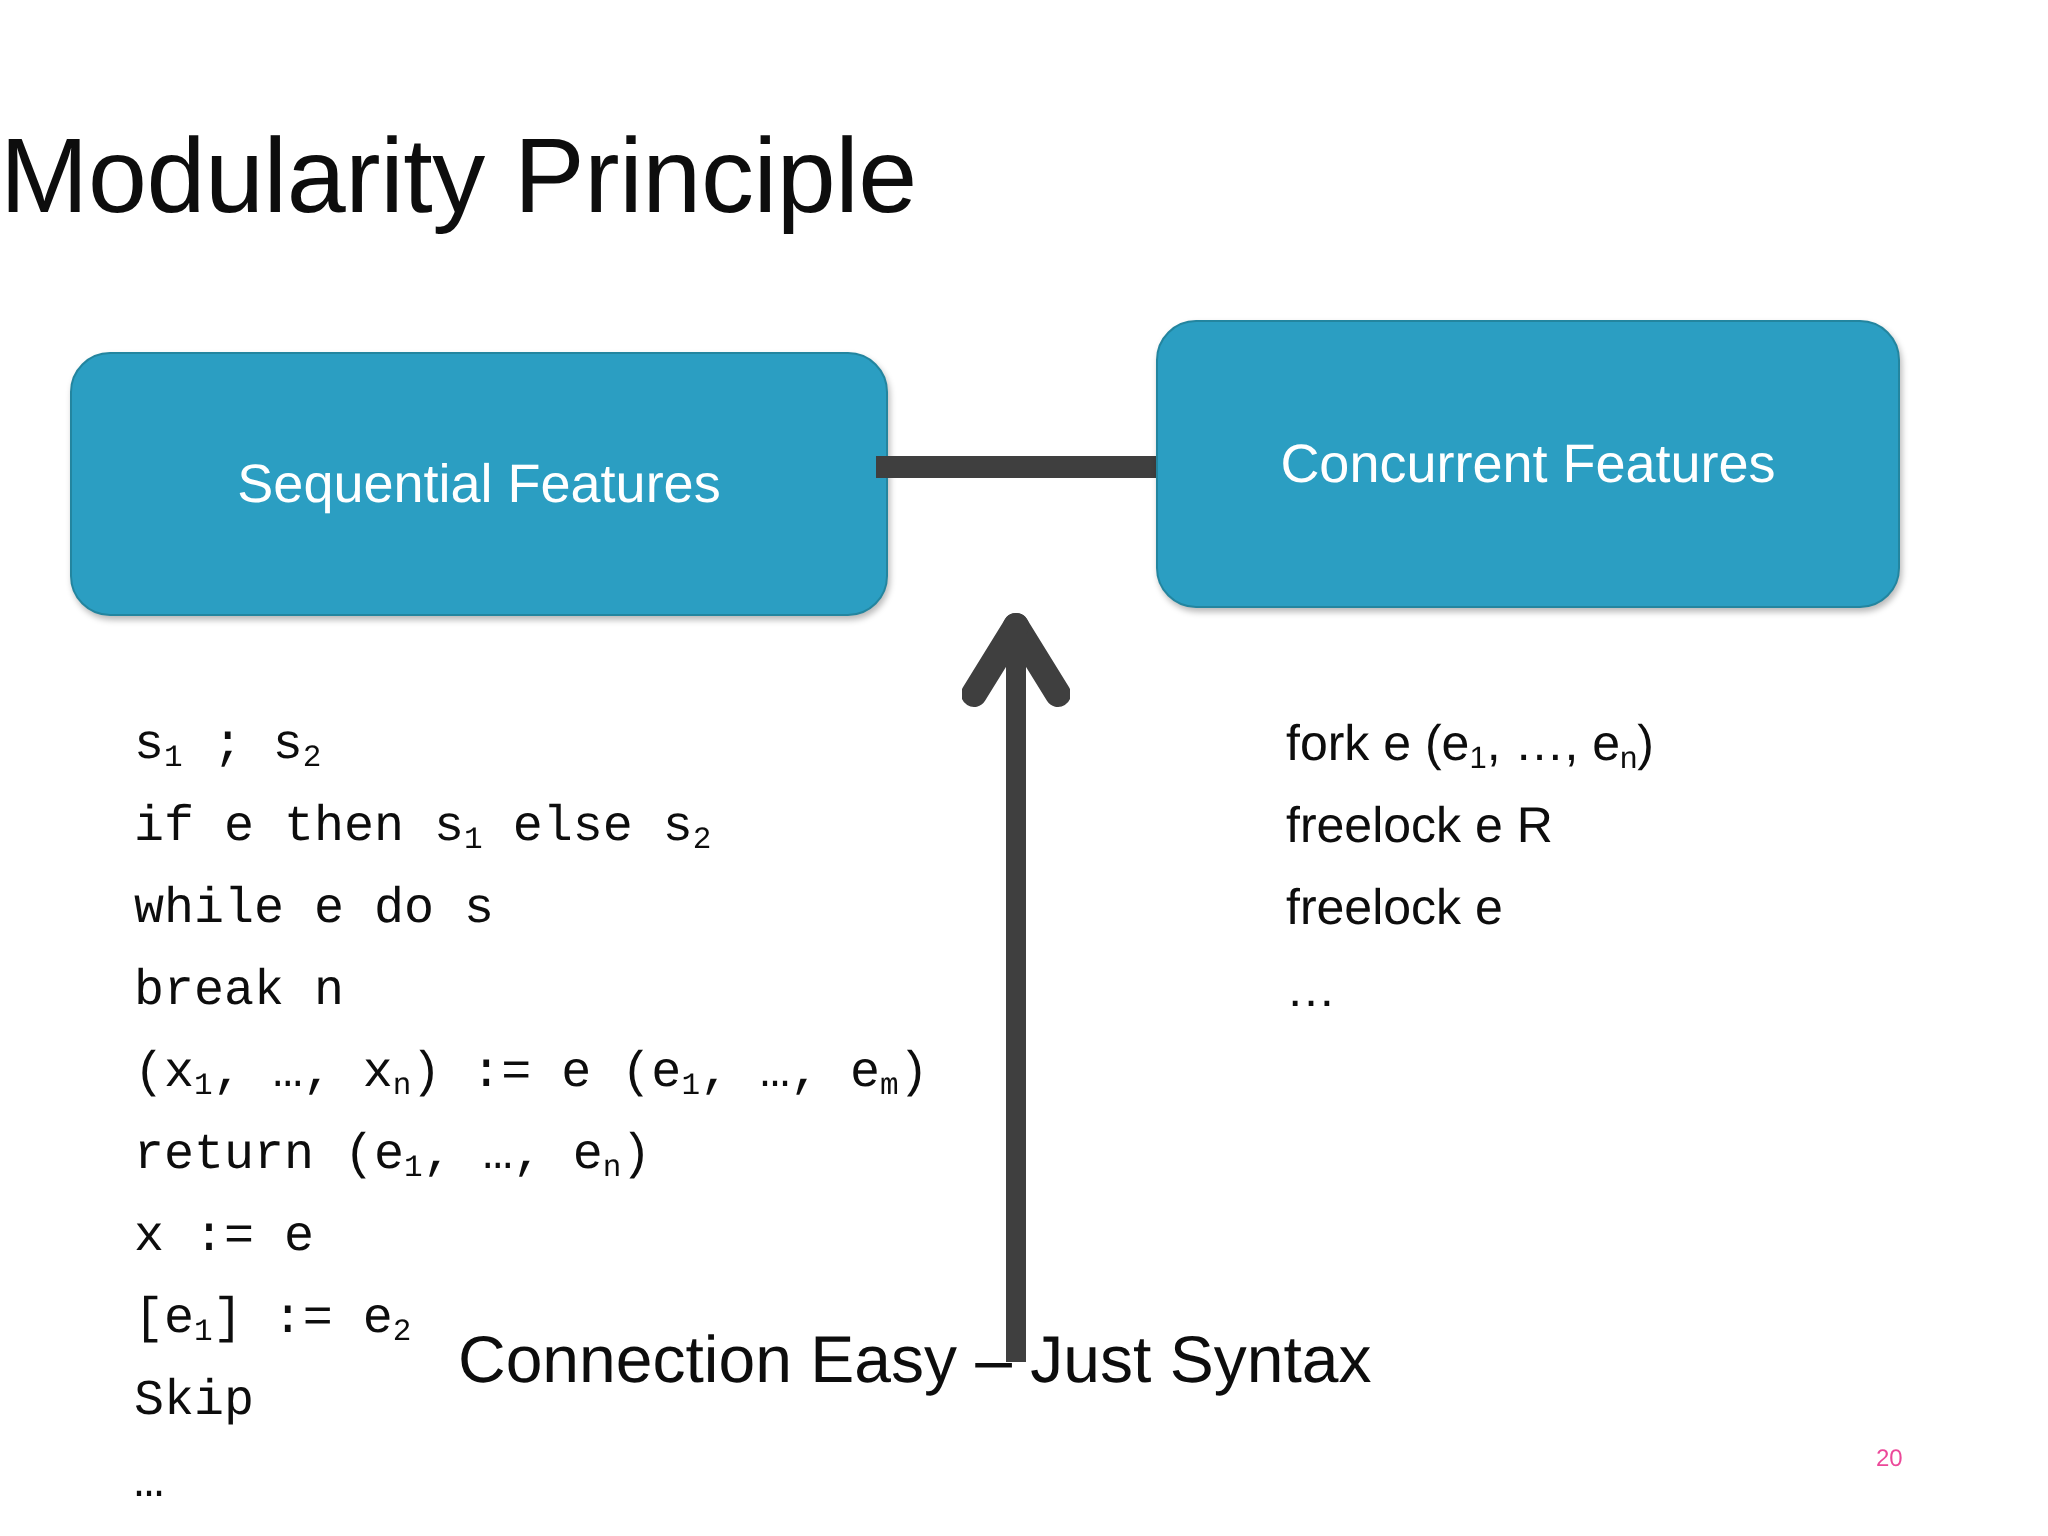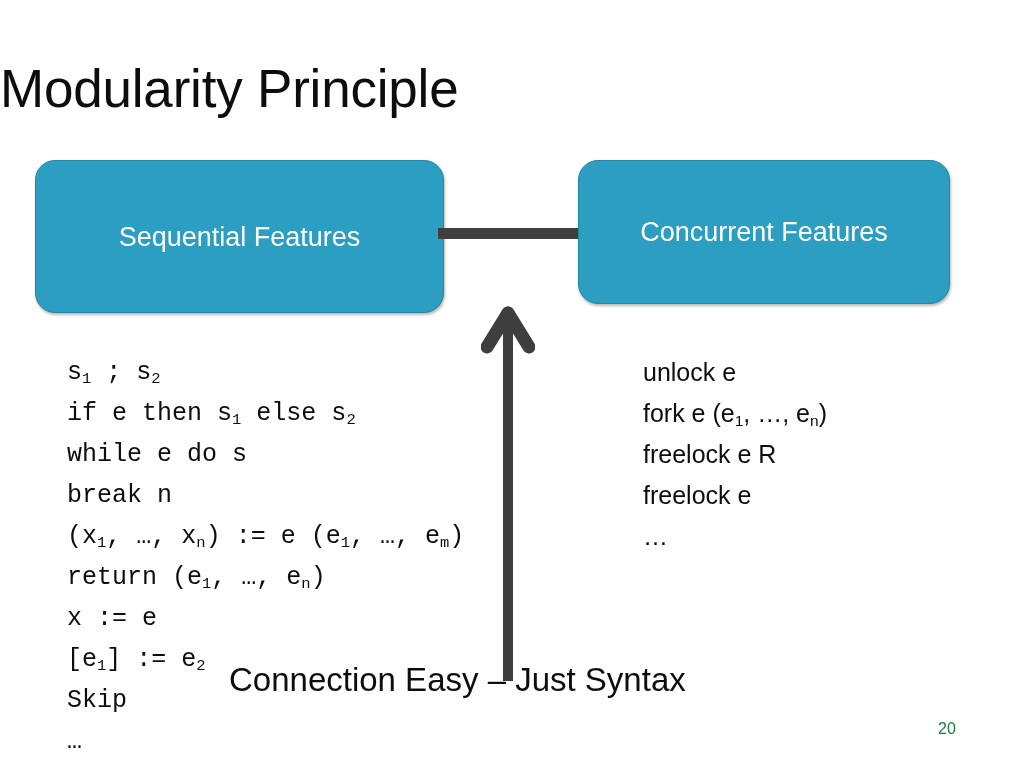--- a/index.html
+++ b/index.html
@@ -48,23 +48,23 @@
     justify-content: center;
   }
   .feature-box .box-label {
     color: #ffffff;
     font-size: 27px;
     line-height: 32px;
     white-space: nowrap;
   }
   #box-seq {
     left: 35px;
-    top: 160px;
+    top: 176px;
     width: 409px;
-    height: 153px;
+    height: 132px;
   }
   #box-conc {
     left: 578px;
     top: 160px;
     width: 372px;
     height: 144px;
   }
 
   
   .connector {
@@ -123,23 +123,23 @@
     line-height: 44px;
     color: #0d0d0d;
     white-space: nowrap;
   }
 
   
   .slide-number {
     position: absolute;
     left: 938px;
     top: 719px;
-    font-size: 16px;
+    font-size: 12px;
     line-height: 20px;
-    color: #15803d;
+    color: #ec4899;
   }
 </style>
 </head>
 <body>
 
 <div class="slide">
 
   <div class="slide-title">Modularity Principle</div>
 
   <div class="feature-box" id="box-seq">
@@ -167,21 +167,20 @@
       <div class="syntax-line">break n</div>
       <div class="syntax-line">(x<sub>1</sub>, …, x<sub>n</sub>) := e (e<sub>1</sub>, …, e<sub>m</sub>)</div>
       <div class="syntax-line">return (e<sub>1</sub>, …, e<sub>n</sub>)</div>
       <div class="syntax-line">x := e</div>
       <div class="syntax-line">[e<sub>1</sub>] := e<sub>2</sub></div>
       <div class="syntax-line">Skip</div>
       <div class="syntax-line">…</div>
     </div>
 
   <div class="syntax-col" id="col-concurrent">
-      <div class="syntax-line">unlock e</div>
       <div class="syntax-line">fork e (e<sub>1</sub>, …, e<sub>n</sub>)</div>
       <div class="syntax-line">freelock e R</div>
       <div class="syntax-line">freelock e</div>
       <div class="syntax-line">…</div>
     </div>
 
   <div class="caption">Connection Easy – Just Syntax</div>
 
   <div class="slide-number">20</div>
 

